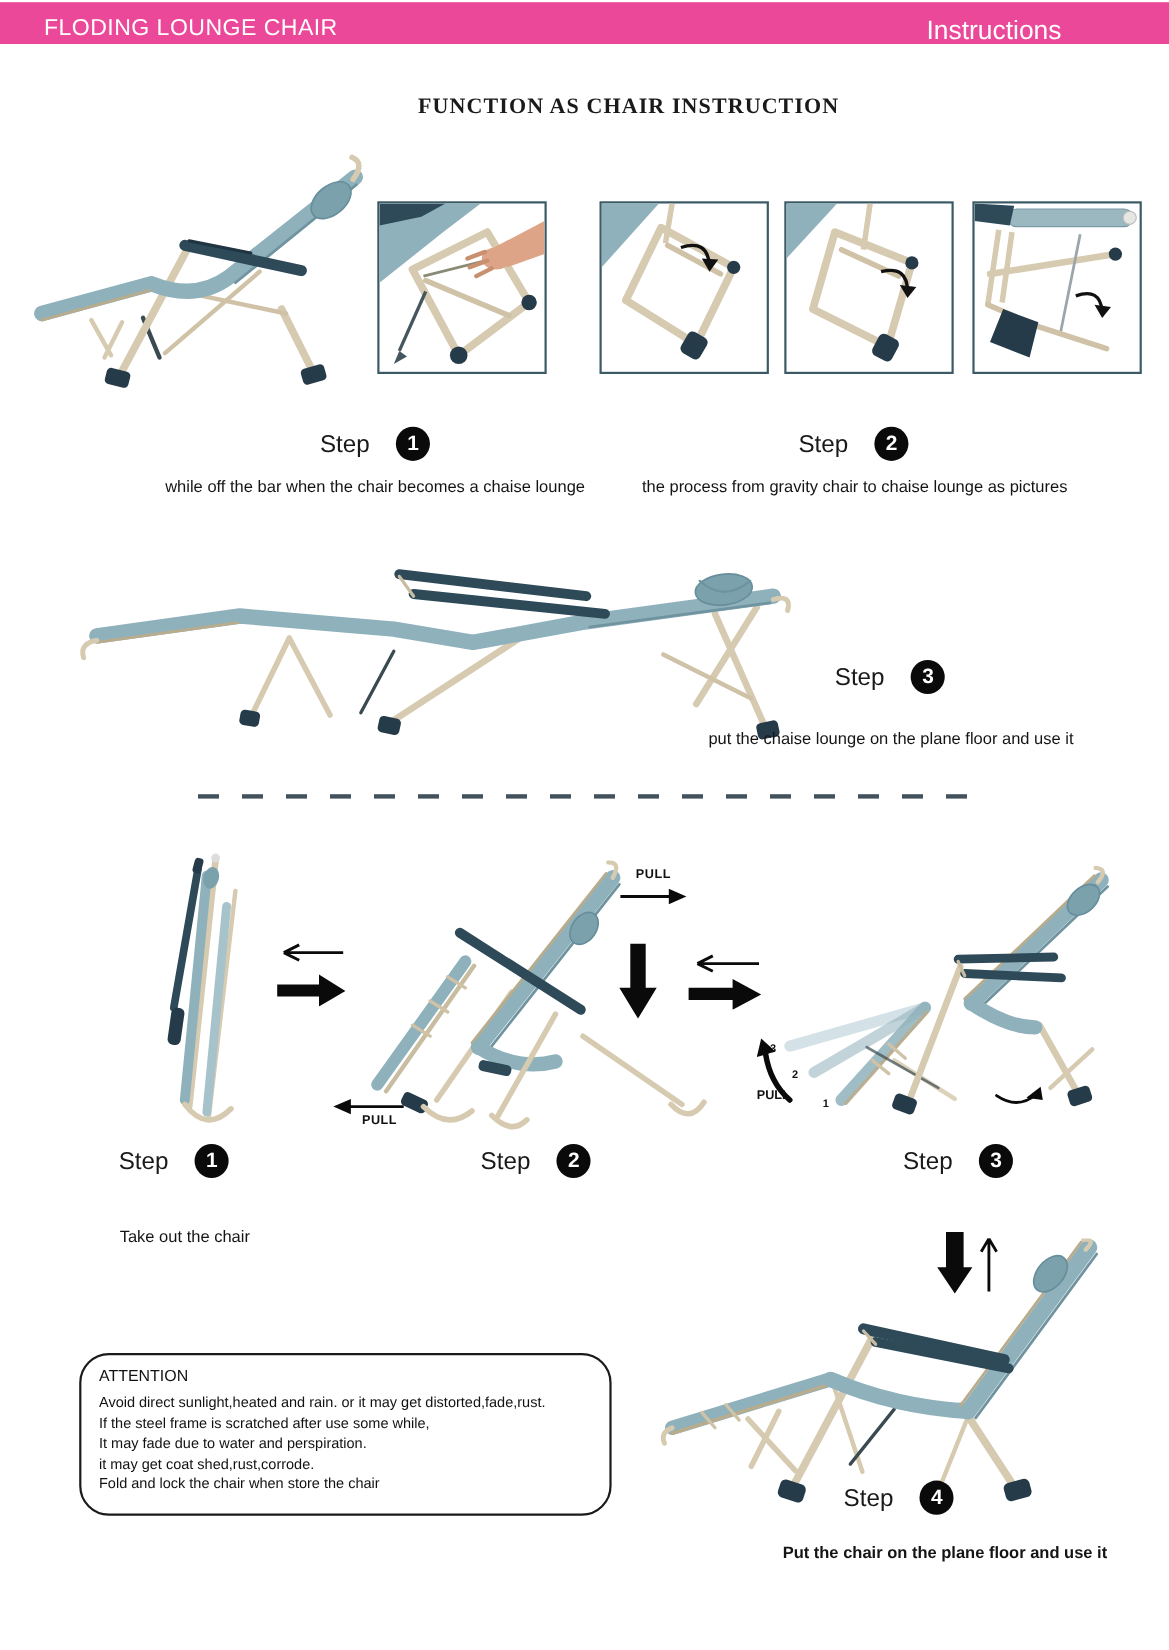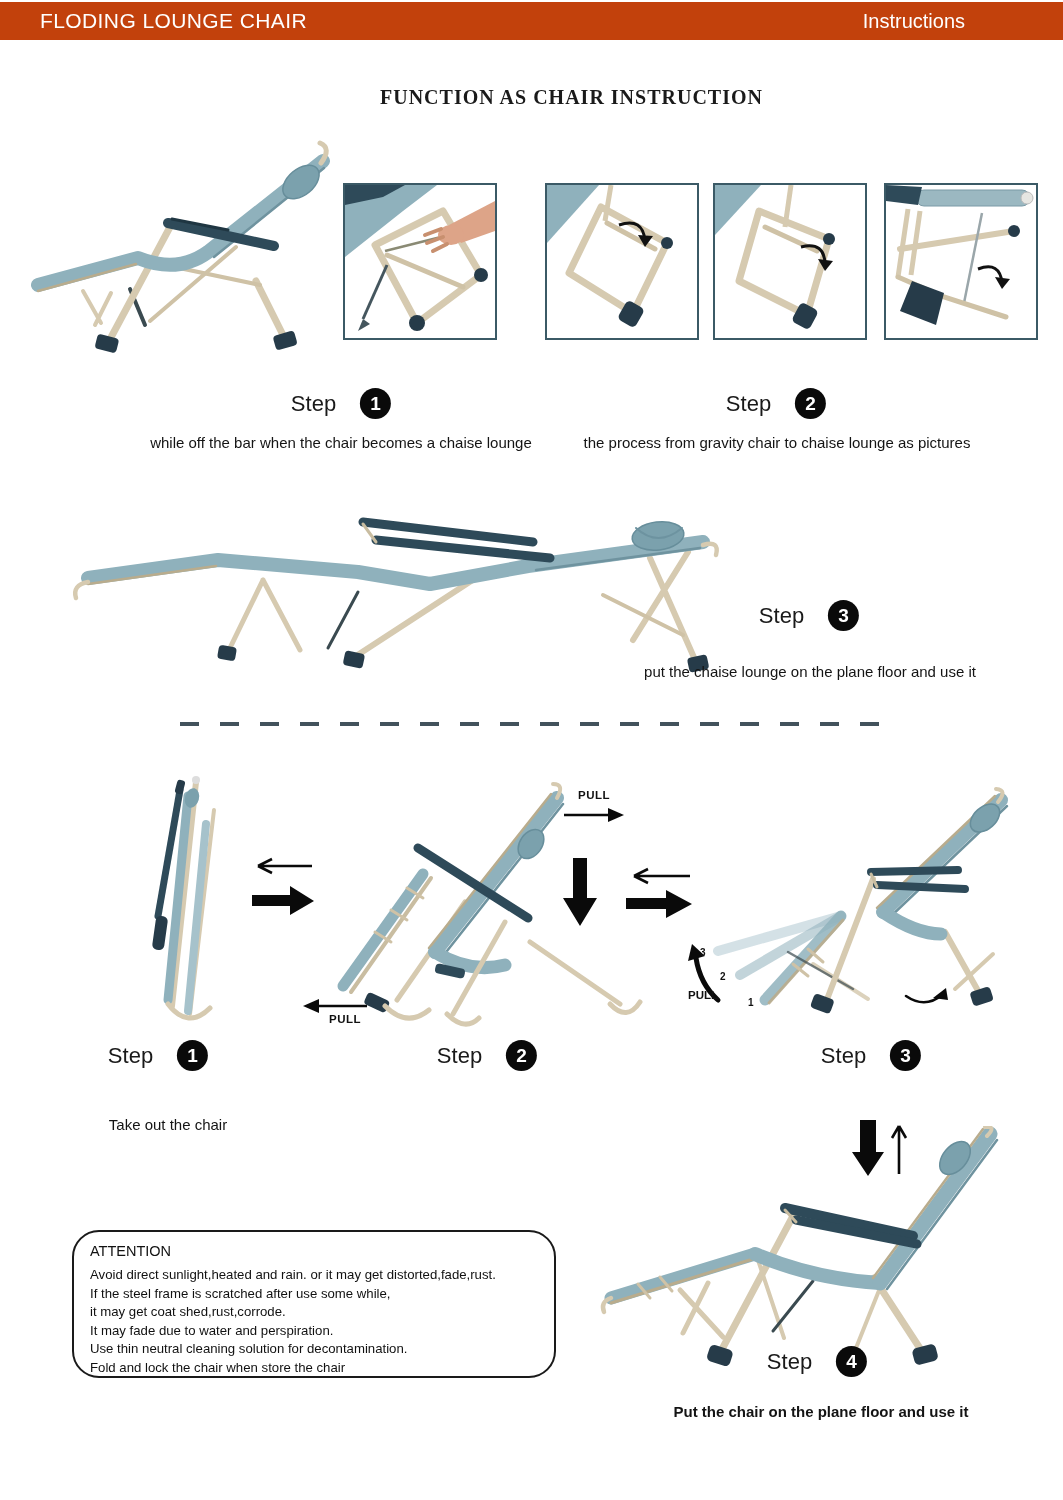--- a/index.html
+++ b/index.html
@@ -3,26 +3,26 @@
 <meta charset="utf-8">
 <style>
   html,body{margin:0;padding:0;background:#ffffff;}
   #page{
     position:relative;width:1063px;height:1500px;background:#ffffff;
     font-family:"Liberation Sans", sans-serif;color:#111;overflow:hidden;
   }
   .abs{position:absolute;}
   
   .topbar{
-    position:absolute;left:0;top:2px;width:1063px;height:38px;background:#c2410c;
-    display:flex;align-items:center;justify-content:space-between;
-    color:#fff;box-sizing:border-box;padding:0 98px 0 40px;
+    position:absolute;left:0;top:2px;width:1063px;height:38px;background:#ec4899;
+    display:flex;align-items:flex-start;justify-content:space-between;
+    color:#fff;box-sizing:border-box;padding:12px 98px 0 40px;
   }
   .topbar .brand{font-size:21px;font-weight:500;letter-spacing:.4px;}
-  .topbar .sub{font-size:20px;font-weight:400;}
+  .topbar .sub{font-size:24px;font-weight:400;}
   .page-title{
     position:absolute;left:0;top:86px;width:1063px;text-align:center;
     font-family:"Liberation Serif", serif;font-weight:bold;font-size:20px;
     letter-spacing:1px;color:#1a1a1a;margin-left:40px;
   }
   
   .step-group{position:absolute;display:flex;align-items:center;gap:24px;transform:translateX(-50%);}
   .step-word{font-size:22px;color:#1a1a1a;}
   .step-circle{
     width:31px;height:31px;border-radius:50%;background:#0a0a0a;color:#fff;
@@ -337,25 +337,24 @@
       <path d="M187,84 L198,96" stroke="#c9bda1" stroke-width="3"></path>
       <rect x="110" y="221" width="24" height="17" rx="5" fill="#263b49" transform="rotate(18 122 229)"></rect>
       <rect x="315" y="220" width="24" height="17" rx="5" fill="#263b49" transform="rotate(-15 327 228)"></rect>
     </g>
   </svg>
 
   <div class="step-group" style="left:817px;top:1346px">
     <span class="step-word">Step</span>
     <span class="step-circle">4</span>
   </div>
-  <div class="desc bold" style="left:821px;top:1402px">Put the chair on the plane floor and use it</div>
+  <div class="desc bold" style="left:859px;top:1402px">Put the chair on the plane floor and use it</div>
 
   <div class="attention">
     <div class="att-title">ATTENTION</div>
     <div class="att-line">Avoid direct sunlight,heated and rain. or it may get distorted,fade,rust.</div>
     <div class="att-line">If the steel frame is scratched after use some while,</div>
+    <div class="att-line">It may fade due to water and perspiration.</div>
     <div class="att-line">it may get coat shed,rust,corrode.</div>
-    <div class="att-line">It may fade due to water and perspiration.</div>
-    <div class="att-line">Use thin neutral cleaning solution for decontamination.</div>
     <div class="att-line">Fold and lock the chair when store the chair</div>
   </div>
 
 </div>
 
 </body></html>

